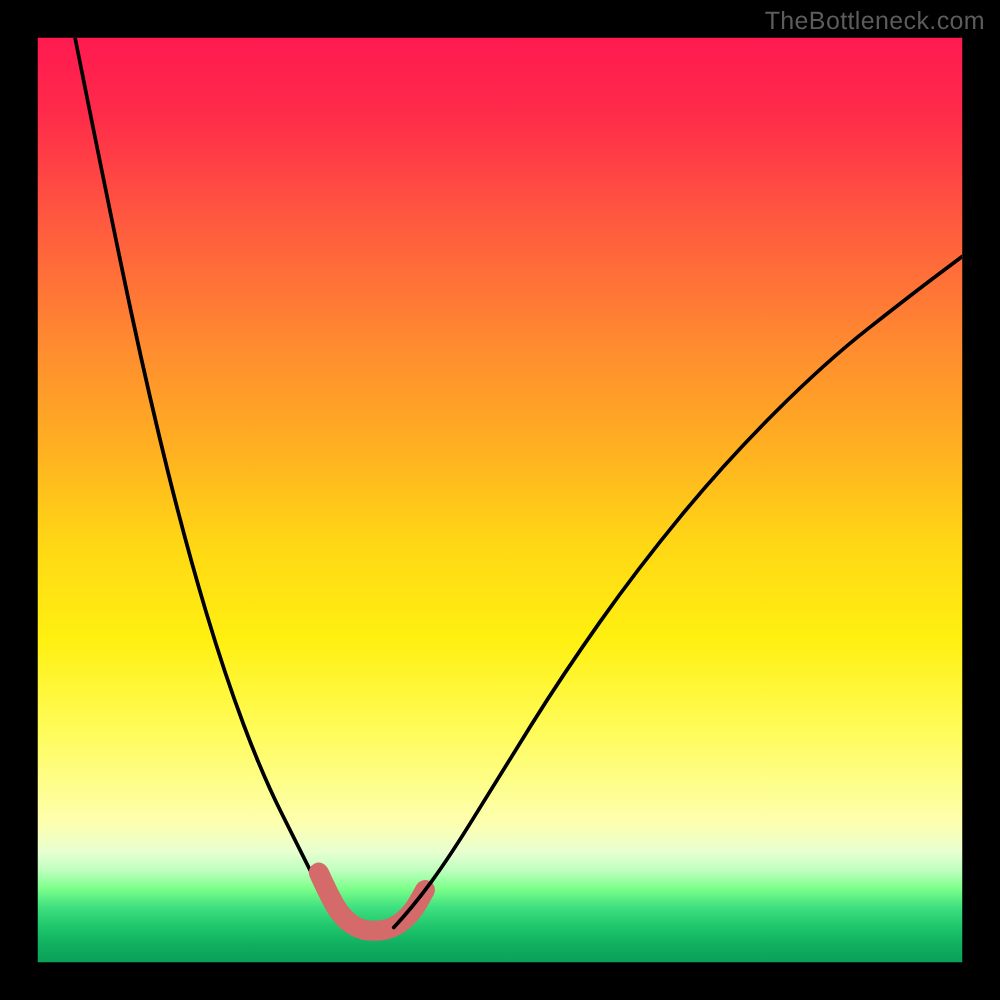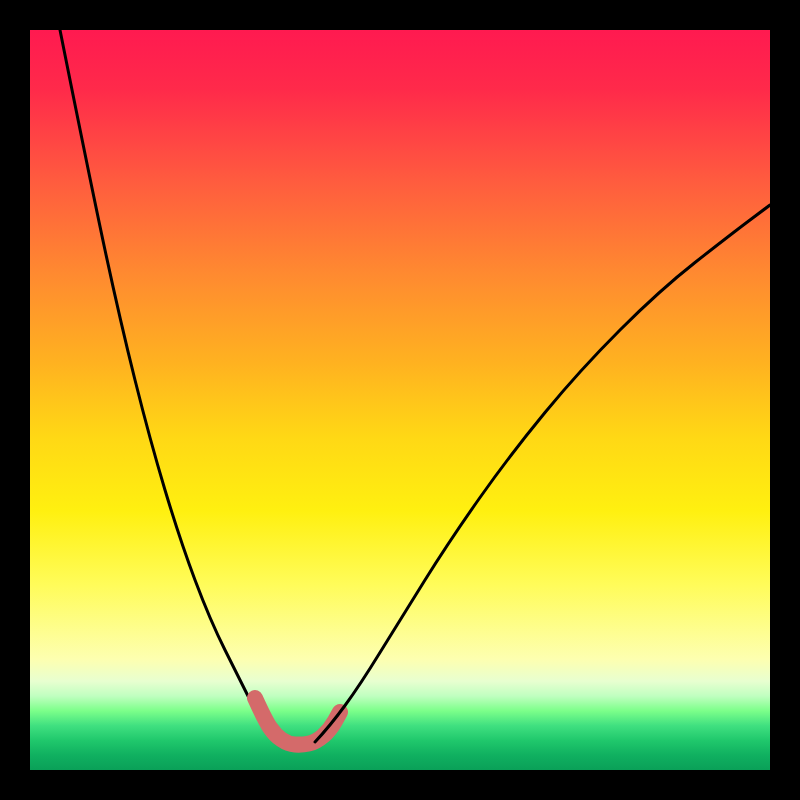--- a/index.html
+++ b/index.html
@@ -60,20 +60,21 @@
     position: absolute;
     inset: 0;
     width: 100%;
     height: 100%;
   }
 </style>
 </head>
 <body>
 
 <div class="outer">
+  <div class="watermark">TheBottleneck.com</div>
   <div class="plot-area">
     <div class="gradient-bg"></div>
     <svg class="curves" viewBox="0 0 740 740" preserveAspectRatio="none">
       <g id="series-group">
           <path d="M30 0 Q60 150 75 220 Q90 290 105 350 Q120 410 135 460 Q150 510 165 550 Q180 590 195 620 Q210 650 217.5 665 Q225 680 232.5 690 Q240 700 245 706 L250 712" fill="none" stroke="#000000" stroke-width="3" stroke-linecap="round" stroke-linejoin="round"></path>
           <path d="M225 668 Q235 690 240 697.5 Q245 705 251.5 709.5 Q258 714 265 714.5 Q272 715 279 713.5 Q286 712 293 706 Q300 700 305 691 L310 682" fill="none" stroke="#d46a6a" stroke-width="16" stroke-linecap="round" stroke-linejoin="round"></path>
           <path d="M285 712 Q300 696 315 675.5 Q330 655 350 622.5 Q370 590 395 550 Q420 510 450 467.5 Q480 425 515 382.5 Q550 340 590 300 Q630 260 665 232.5 Q700 205 720 190 L740 175" fill="none" stroke="#000000" stroke-width="3" stroke-linecap="round" stroke-linejoin="round"></path>
         </g>
     </svg>
   </div>

